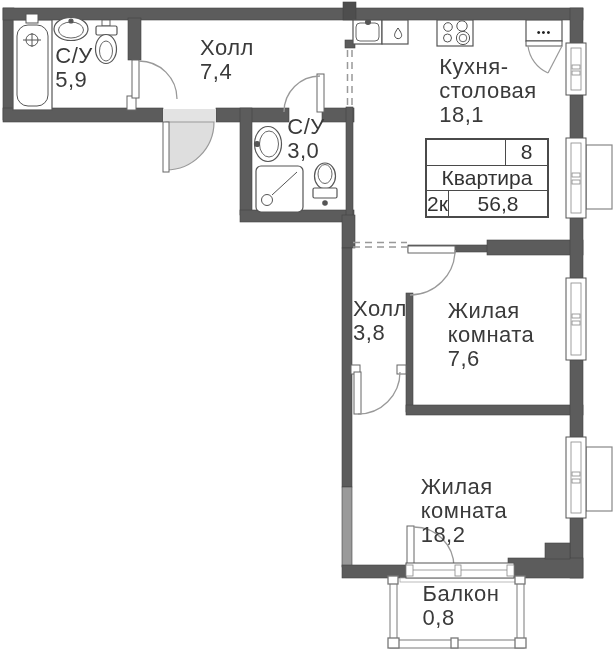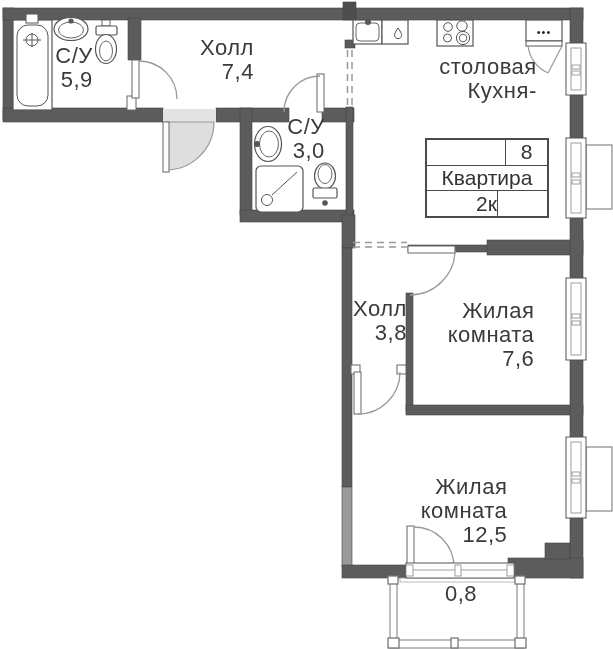--- a/index.html
+++ b/index.html
@@ -1,19 +1,19 @@
 <!DOCTYPE html>
 <html><head>
 <meta charset="utf-8">
 <style>
   html,body{margin:0;padding:0;background:#fff;}
   .plan{position:relative;width:613px;height:649px;background:#ffffff;overflow:hidden;
         font-family:"Liberation Sans",sans-serif;}
   .plan svg{position:absolute;left:0;top:0;}
-  .room-label{position:absolute;transform:translateX(-50%);text-align:right;
+  .room-label{position:absolute;transform:translateX(-50%);text-align:left;
               color:#3a3a3a;font-size:22px;line-height:24px;letter-spacing:.5px;white-space:nowrap;}
   .info-table{position:absolute;left:425px;top:138px;width:124px;height:80px;
               box-sizing:border-box;border:2px solid #4a4a4a;background:#fff;
               display:flex;flex-direction:column;color:#333;}
   .info-row{display:flex;flex:1;align-items:center;justify-content:center;font-size:21px;}
   .info-row.r1{border-bottom:1.5px solid #4a4a4a;}
   .info-row.r2{border-bottom:1.5px solid #4a4a4a;}
   .cell{display:flex;align-items:center;justify-content:center;height:100%;box-sizing:border-box;}
   .r1 .c-empty{flex:1;}
   .r1 .c-num{width:42px;border-left:1.5px solid #4a4a4a;}
@@ -224,22 +224,23 @@
     <div>С/У</div>
     <div>5,9</div>
   </div>
 
   <div class="room-label" style="left:227px;top:36px;">
     <div>Холл</div>
     <div>7,4</div>
   </div>
 
   <div class="room-label" style="left:488px;top:55px;">
+    <div>Кухня-</div>
     <div>столовая</div>
-    <div>Кухня-</div>
+    <div>18,1</div>
   </div>
 
   <div class="room-label" style="left:306px;top:115px;">
     <div>С/У</div>
     <div>3,0</div>
   </div>
 
   <div class="room-label" style="left:380px;top:297px;">
     <div>Холл</div>
     <div>3,8</div>
@@ -247,33 +248,35 @@
 
   <div class="room-label" style="left:491px;top:299px;">
     <div>Жилая</div>
     <div>комната</div>
     <div>7,6</div>
   </div>
 
   <div class="room-label" style="left:464px;top:475px;">
     <div>Жилая</div>
     <div>комната</div>
-    <div>12,5</div>
+    <div>18,2</div>
   </div>
 
   <div class="room-label" style="left:461px;top:582px;">
+    <div>Балкон</div>
     <div>0,8</div>
   </div>
 
   <div class="info-table">
     <div class="info-row r1">
       <div class="cell c-empty"></div>
       <div class="cell c-num">8</div>
     </div>
     <div class="info-row r2">
       <div class="cell">Квартира</div>
     </div>
     <div class="info-row r3">
       <div class="cell c-rooms">2к</div>
+      <div class="cell c-area">56,8</div>
     </div>
   </div>
 
 </div>
 
 </body></html>

